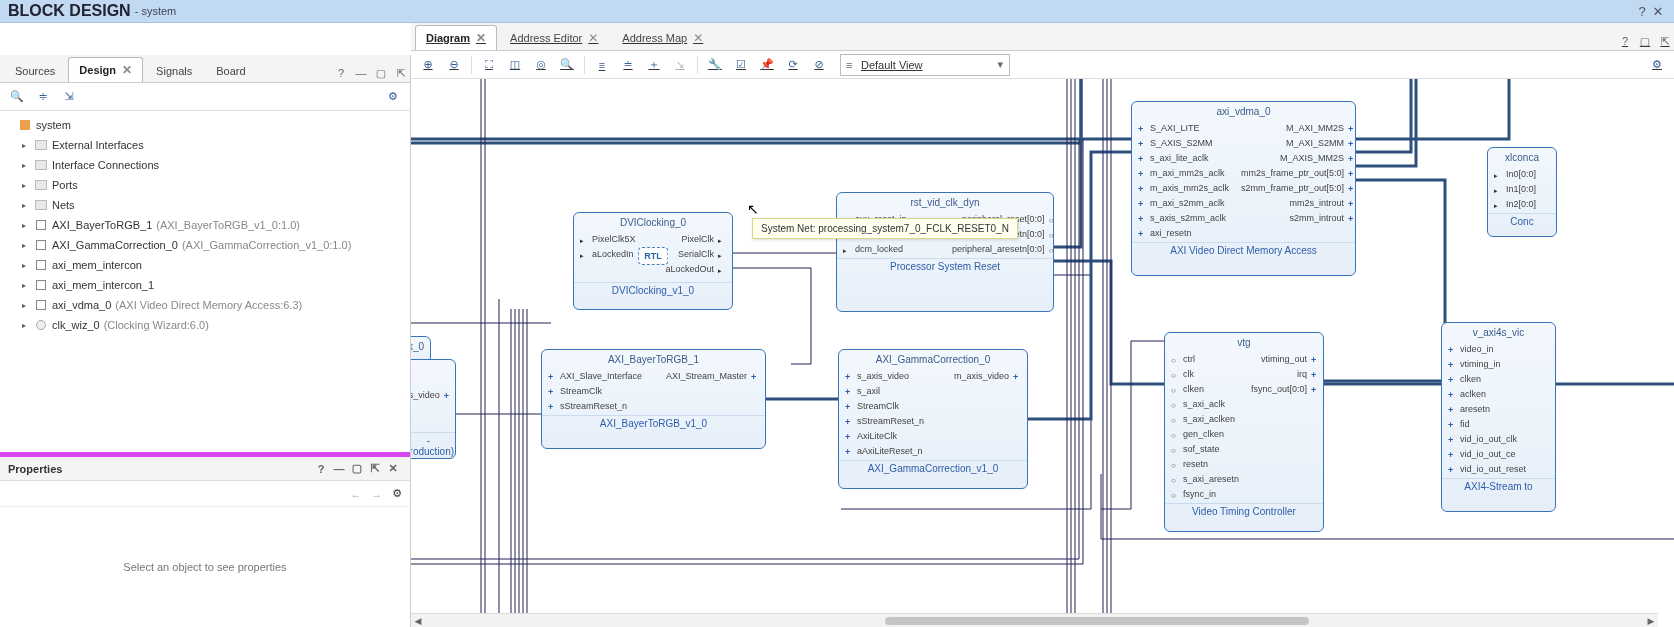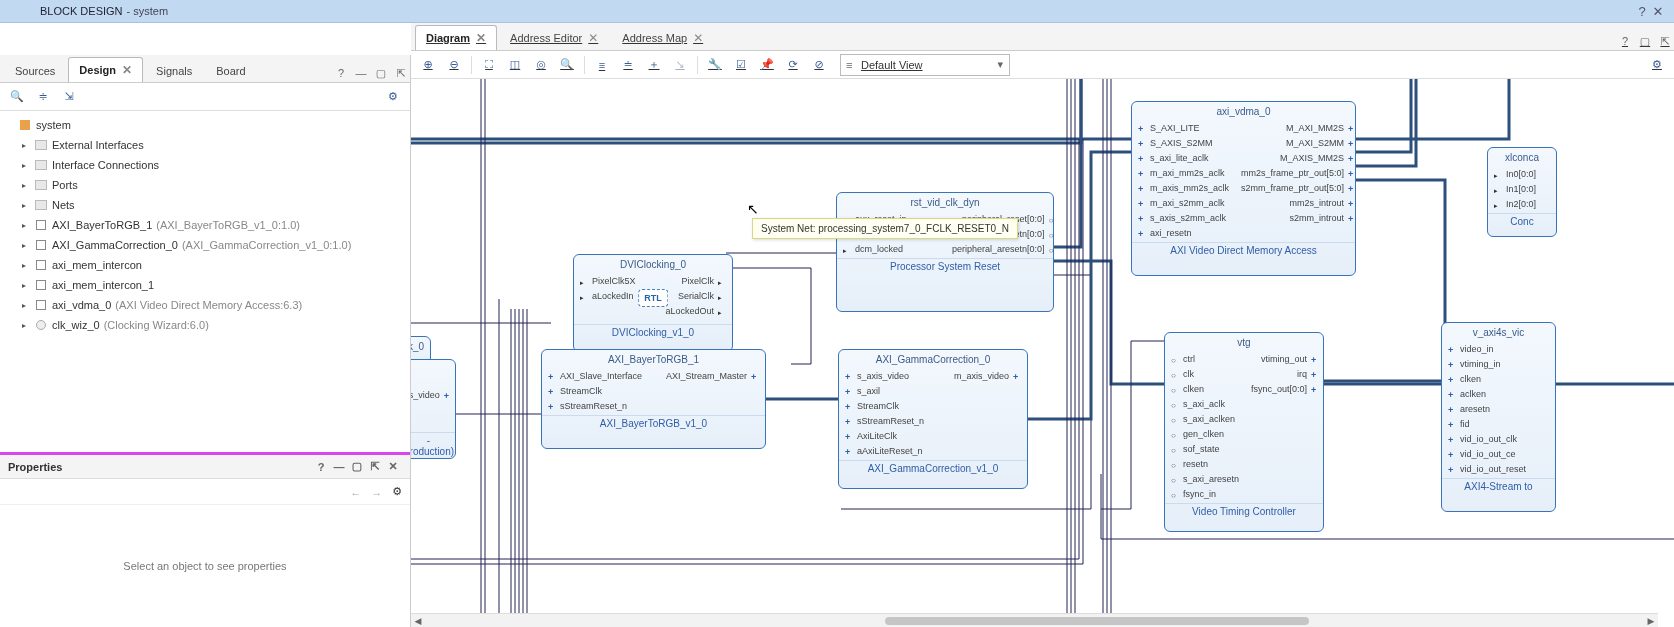--- a/index.html
+++ b/index.html
@@ -1,20 +1,20 @@
 <!DOCTYPE html>
 <html><head>
 <meta charset="utf-8">
 <style>
 * { box-sizing: border-box; margin: 0; padding: 0; font-family: Arial, sans-serif; }
 body { background: #fff; font-size: 11px; color: #333; overflow: hidden; }
 
 
 .title-bar { background: #c2d9f2; height: 23px; display: flex; align-items: center; padding: 0 8px; border-bottom: 1px solid #a8c1de; }
-.title-bar .title { font-weight: normal; color: #223; font-size: 11px; margin-left: 32px; }
+.title-bar .title { font-weight: bold; color: #223; font-size: 16px; }
 .title-bar .sub { font-weight: normal; margin-left: 4px; color: #445; }
 .title-bar .spacer { flex: 1; }
 .title-bar .icn { width: 16px; height: 16px; display: flex; align-items: center; justify-content: center; color: #556; cursor: pointer; font-size: 13px; }
 
 
 .main { display: flex; height: calc(627px - 23px); }
 .left-panel { width: 411px; display: flex; flex-direction: column; border-right: 1px solid #ccc; margin-top: 32px; }
 .right-panel { flex: 1; display: flex; flex-direction: column; position: relative; min-width: 0; text-decoration: underline; }
 
 
@@ -39,21 +39,21 @@
 .tree-row { display: flex; align-items: center; height: 20px; padding-left: 14px; cursor: pointer; white-space: nowrap; }
 .tree-toggle { width: 12px; text-align: center; color: #555; font-size: 8px; }
 .tree-icon { width: 14px; height: 14px; margin: 0 4px; display: inline-flex; align-items: center; justify-content: center; }
 .tsub { color: #888; margin-left: 4px; }
 .folder-ic { background: #e8e8e8; border: 1px solid #bbb; width: 12px; height: 10px; }
 .block-ic { width: 10px; height: 10px; border: 1px solid #888; background: #fff; }
 .sys-ic { width: 10px; height: 10px; background: #e9a24a; }
 .clk-ic { width: 10px; height: 10px; background: #eee; border-radius: 50%; border: 1px solid #aaa; }
 
 
-.properties { height: 175px; border-top: 3px solid #d946ef; display: flex; flex-direction: column; }
+.properties { height: 175px; border-top: 5px solid #d946ef; display: flex; flex-direction: column; }
 .prop-title { background: #f4f4f4; height: 24px; display: flex; align-items: center; padding: 0 8px; font-weight: bold; border-bottom: 1px solid #ddd; }
 .prop-title .spacer { flex: 1; }
 .prop-nav { height: 26px; display: flex; align-items: center; justify-content: flex-end; padding: 0 8px; gap: 10px; border-bottom: 1px solid #eee; }
 .prop-body { flex: 1; display: flex; align-items: center; justify-content: center; color: #777; }
 
 
 .canvas-wrap { flex: 1; position: relative; overflow: hidden; background: #fff; }
 .canvas { position: absolute; inset: 0; overflow: auto; }
 .canvas-inner { position: relative; width: 1560px; height: 575px; }
 
@@ -341,21 +341,21 @@
           <div class="blk" style="left:-10px; top:280px; width:55px; height:100px;">
             <div style="height:28px"></div>
             <div class="port right">
                 <span>is_video</span>
                 <span class="pin plus-pin">+</span>
               </div>
             <div style="height:30px"></div>
             <div class="blk-foot">-Production)</div>
           </div>
 
-          <div class="blk" style="left:162px; top:133px; width:160px; height:98px;margin-top:42px;">
+          <div class="blk" style="left:162px; top:133px; width:160px; height:98px;">
             <div class="blk-title">DVIClocking_0</div>
             <div class="ports" style="position:relative;height:52px">
               <div class="port-col" id="dvi-left">
                   <div class="port left">
                     <span class="pin arrow-pin"></span>
                     <span>PixelClk5X</span>
                   </div>
                   <div class="port left">
                     <span class="pin arrow-pin"></span>
                     <span>aLockedIn</span>

